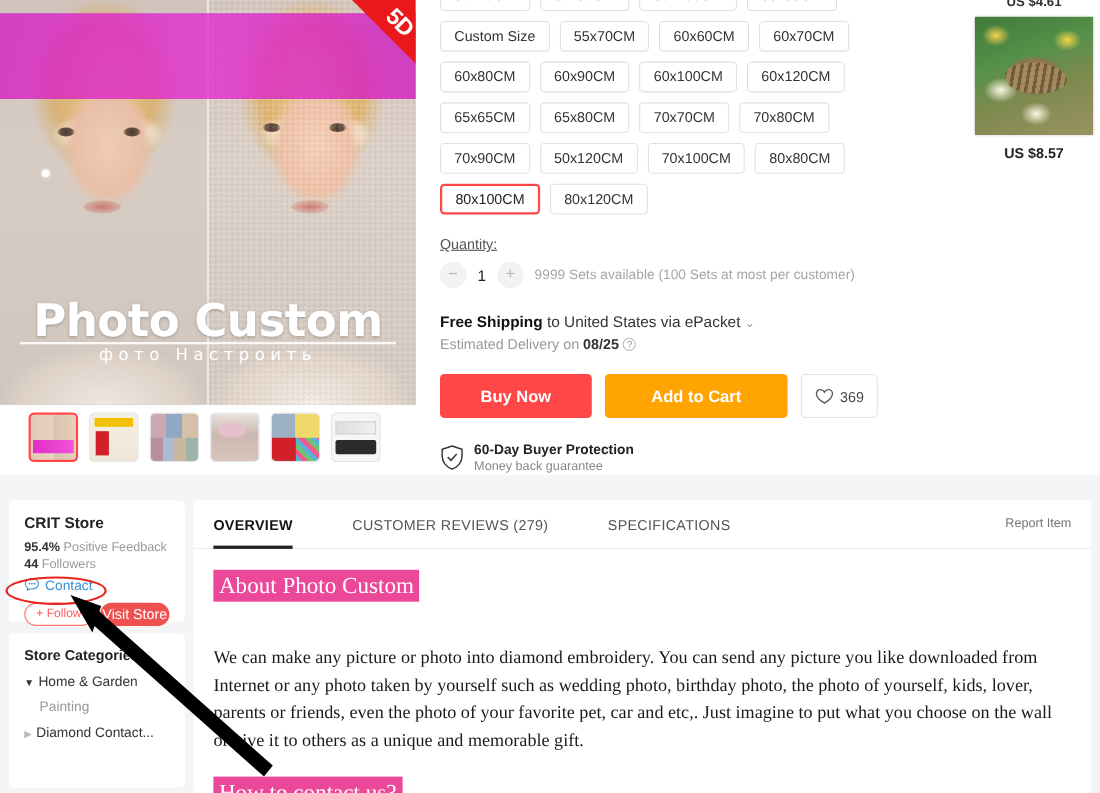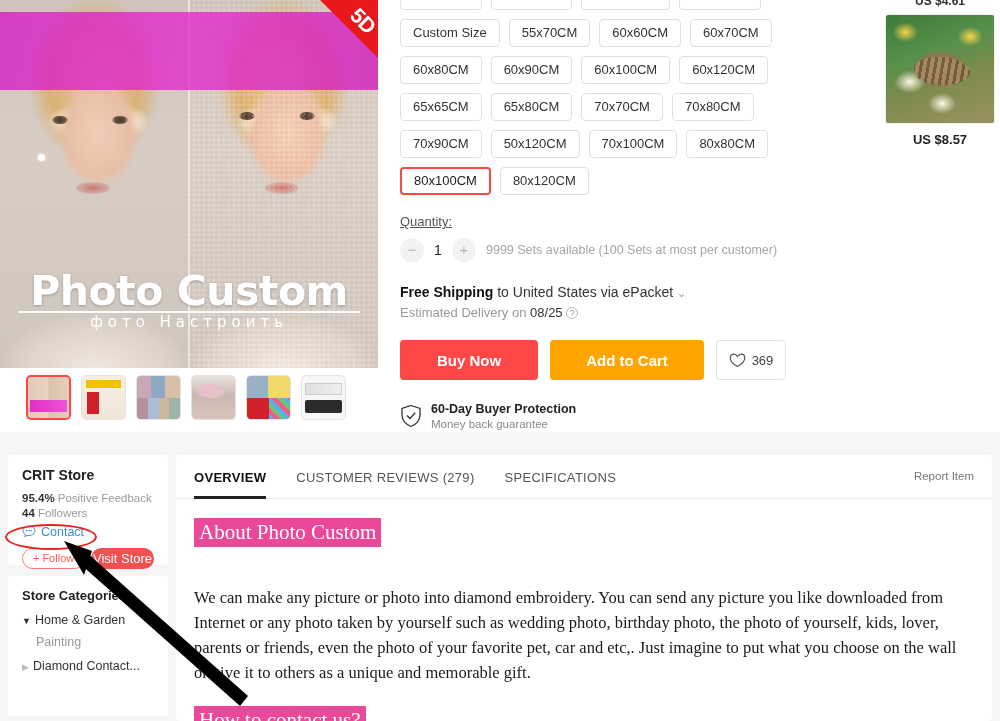--- a/index.html
+++ b/index.html
@@ -149,34 +149,34 @@
     color:#b5b5b5; font-size:15px; line-height:24px; text-align:center; cursor:pointer;
     font-family:"Liberation Sans", sans-serif;
   }
   #qty-value { width:28px; text-align:center; font-size:14px; color:#222; }
   #qty-stock { margin-left:10px; font-size:12.5px; color:#a6a6a6; }
 
   #ship-line { margin-top:22px; font-size:14px; color:#333; }
   #ship-line b { font-weight:bold; color:#111; }
   .caret-down { color:#999; font-size:11px; }
   #delivery-line { margin-top:5px; font-size:13px; color:#999; }
-  #delivery-line b { color:#333; font-weight:normal; }
+  #delivery-line b { color:#333; font-weight:bold; }
   .help-icon {
     display:inline-block; width:12px; height:12px; border:1px solid #bbb; border-radius:50%;
     font-size:9px; line-height:11px; text-align:center; color:#999; vertical-align:1px;
   }
 
   #cta-row { display:flex; align-items:center; gap:12px; margin-top:20px; }
   #buy-now-btn {
     width:138px; height:40px; border:none; border-radius:4px; background:#ff4747;
     color:#fff; font-size:15px; font-weight:bold; cursor:pointer;
     font-family:"Liberation Sans", sans-serif;
   }
   #add-cart-btn {
-    width:154px; height:40px; border:none; border-radius:4px; background:#ffa400;
+    width:166px; height:40px; border:none; border-radius:4px; background:#ffa400;
     color:#fff; font-size:15px; font-weight:bold; cursor:pointer;
     font-family:"Liberation Sans", sans-serif;
   }
   #wish-btn {
     width:70px; height:40px; border:1px solid #e3e3e3; border-radius:4px; background:#fff;
     display:flex; align-items:center; justify-content:center; gap:6px;
     font-size:13px; color:#444; cursor:pointer;
   }
   #protection-row { display:flex; align-items:center; gap:9px; margin-top:22px; }
   #protect-title { font-size:12.5px; font-weight:bold; color:#222; }
@@ -238,21 +238,21 @@
   #cat-title { font-size:13px; font-weight:bold; color:#222; }
   .cat-item { margin-top:10px; font-size:12.5px; color:#333; cursor:pointer; }
   .cat-item.sub { color:#999; padding-left:14px; margin-top:8px; }
   .cat-item .tri-d { font-size:9px; color:#333; margin-right:4px; }
   .cat-item .tri-r { font-size:9px; color:#bbb; margin-right:4px; }
 
   #content-card {
     position:absolute; left:176px; top:5px; width:816px; height:266px;
     background:#fff; border-radius:4px;
   }
-  #tabbar { position:relative; height:44px; border-bottom:1px solid #ededed; padding:0 18px; display:flex; align-items:center; }
+  #tabbar { position:relative; height:44px; border-bottom:1px solid #ededed; padding:0 18px; display:flex; align-items:center;gap:24px; }
   .tab {
     font-size:13px; color:#555; letter-spacing:.3px; margin-right:30px; height:44px; line-height:46px; cursor:pointer;
   }
   .tab.active { color:#111; font-weight:bold; border-bottom:3px solid #222; }
   #report-item { position:absolute; right:18px; top:15px; font-size:11.5px; color:#777; cursor:pointer; }
 
   #desc-body { padding:19px 18px 0 18px; font-family:"Liberation Serif", serif; }
   .red-heading {
     display:inline-block; background:#ec4899; color:#fff;
     font-family:"Liberation Serif", serif; font-size:21px; font-weight:normal;

